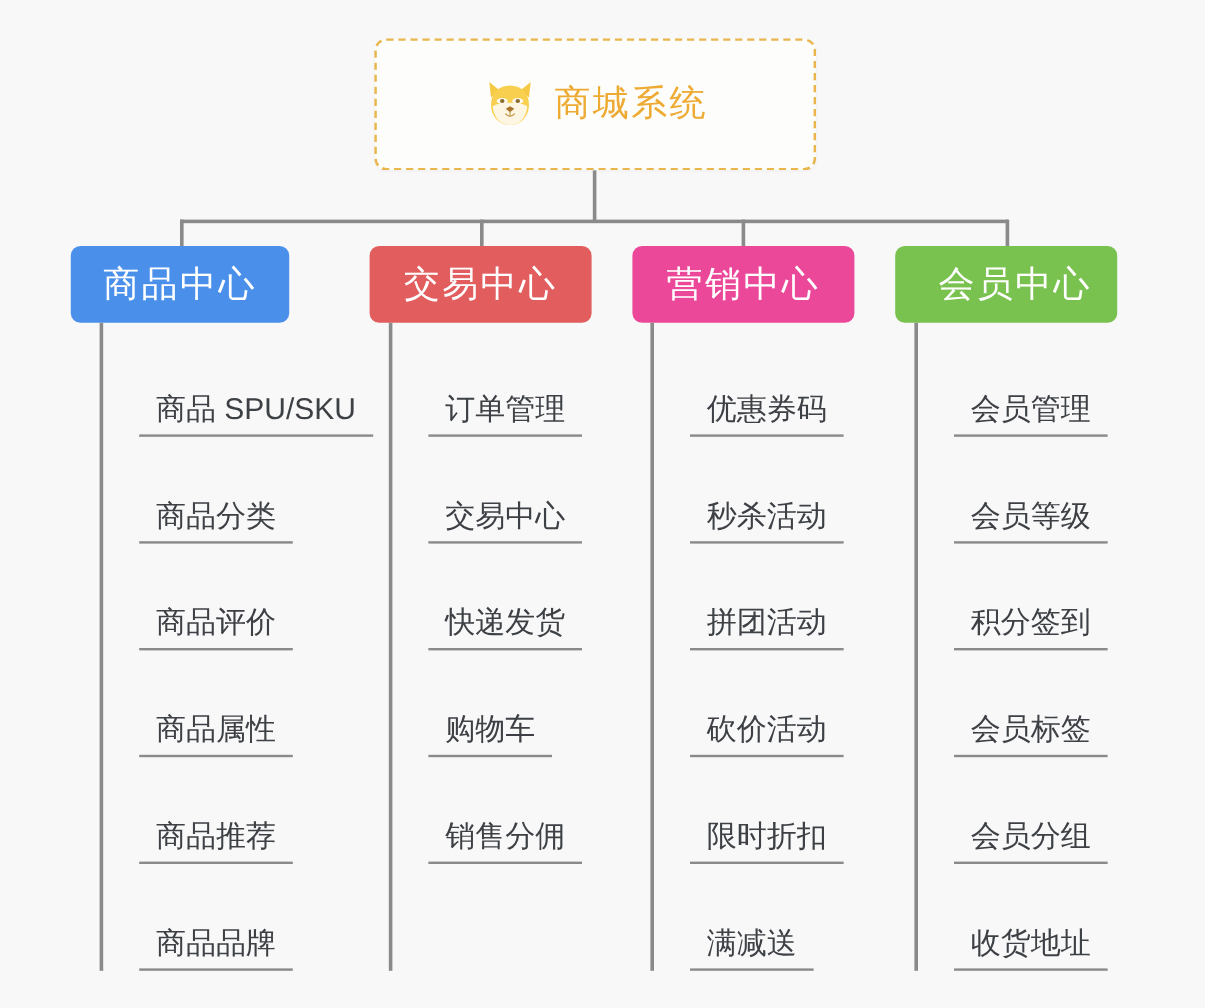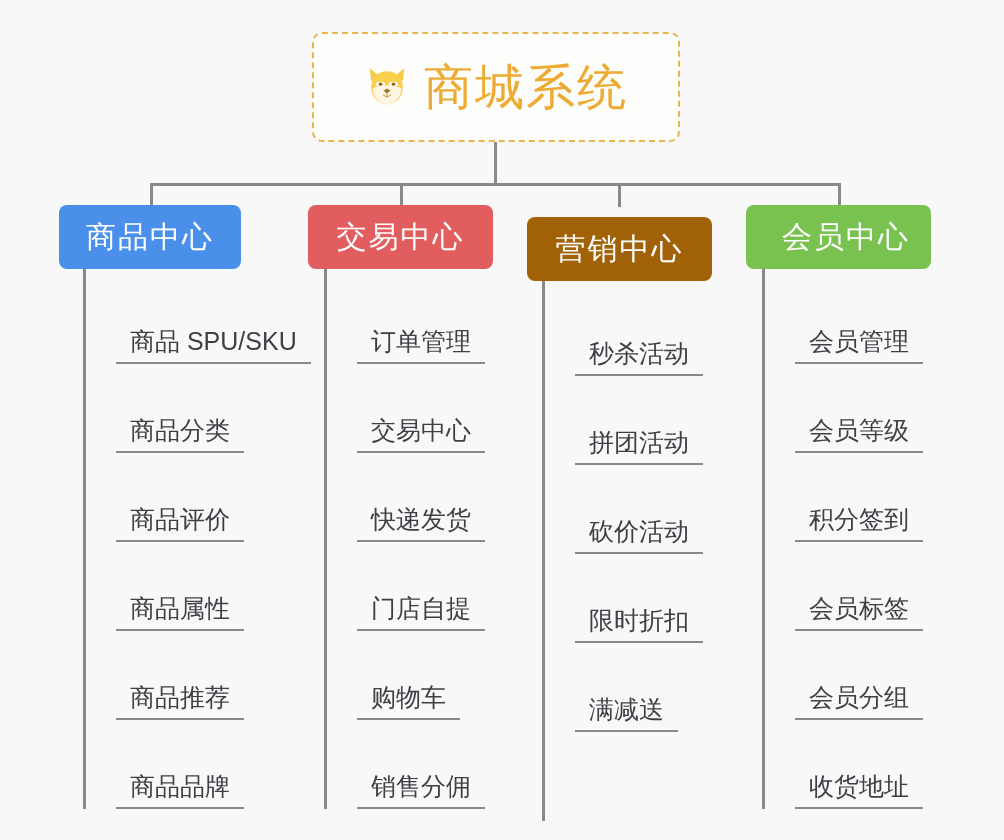--- a/index.html
+++ b/index.html
@@ -38,21 +38,21 @@
     gap: 14px;
     box-shadow: 0 1px 2px rgba(0,0,0,0.03);
   }
   .root-icon {
     width: 46px;
     height: 46px;
     flex: 0 0 auto;
     display: block;
   }
   .root-title {
-    font-size: 49px;
+    font-size: 30px;
     color: #eeab33;
     letter-spacing: 2px;
     line-height: 1;
     white-space: nowrap;
   }
 
   
   .conn {
     position: absolute;
     background: #8a8a8a;
@@ -182,35 +182,35 @@
         <div class="leaf">
           <span class="leaf-inner" style="border-bottom-color: rgb(138, 138, 138);">订单管理</span>
         </div>
         <div class="leaf">
           <span class="leaf-inner" style="border-bottom-color: rgb(138, 138, 138);">交易中心</span>
         </div>
         <div class="leaf">
           <span class="leaf-inner" style="border-bottom-color: rgb(138, 138, 138);">快递发货</span>
         </div>
         <div class="leaf">
-          <span class="leaf-inner" style="border-bottom-color: rgb(138, 138, 138);">门店自提</span>
-        </div>
-        <div class="leaf">
           <span class="leaf-inner" style="border-bottom-color: rgb(138, 138, 138);">购物车</span>
         </div>
         <div class="leaf">
           <span class="leaf-inner" style="border-bottom-color: rgb(138, 138, 138);">销售分佣</span>
         </div>
       </div>
     </div>
     <div class="conn conn-drop" style="left: 618px; background: rgb(138, 138, 138);"></div>
     <div class="branch" style="left: 527px;">
-      <div class="branch-header" style="background: #a16207; width: 185px; margin-top: 12px;">营销中心</div>
+      <div class="branch-header" style="background: #ec4899; width: 185px;">营销中心</div>
       <div class="leaf-area" style="margin-left: 15px;">
         <div class="trunk" style="background: rgb(138, 138, 138); height: 540px;"></div>
+        <div class="leaf">
+          <span class="leaf-inner" style="border-bottom-color: rgb(138, 138, 138);">优惠券码</span>
+        </div>
         <div class="leaf">
           <span class="leaf-inner" style="border-bottom-color: rgb(138, 138, 138);">秒杀活动</span>
         </div>
         <div class="leaf">
           <span class="leaf-inner" style="border-bottom-color: rgb(138, 138, 138);">拼团活动</span>
         </div>
         <div class="leaf">
           <span class="leaf-inner" style="border-bottom-color: rgb(138, 138, 138);">砍价活动</span>
         </div>
         <div class="leaf">

